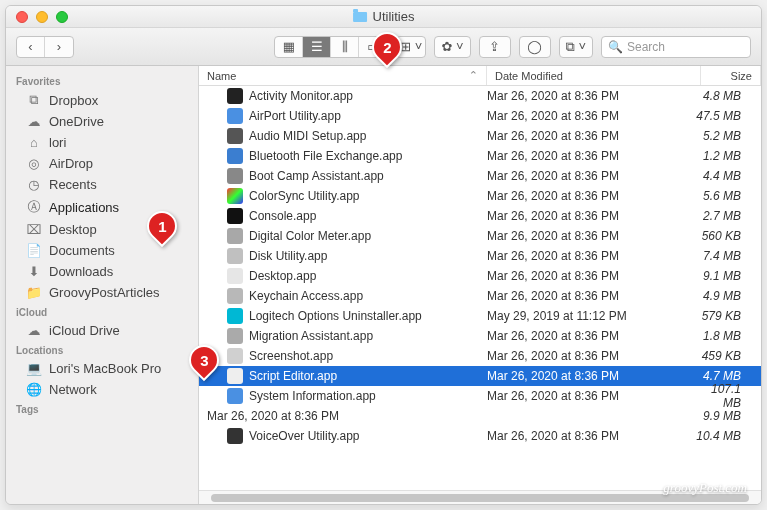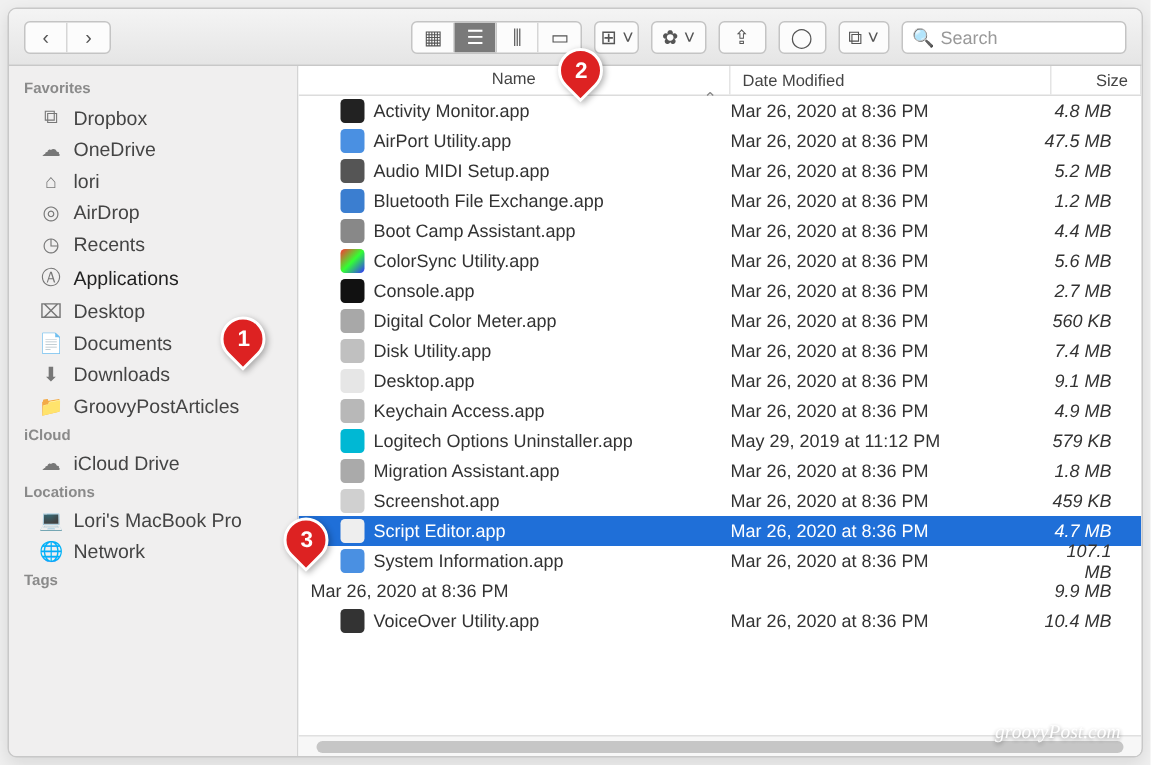--- a/index.html
+++ b/index.html
@@ -23,41 +23,52 @@
 .search { flex: 0 0 150px; margin-left:auto; height:22px; border:1px solid #c4c4c4; border-radius:4px; background:#fff; display:flex; align-items:center; padding:0 6px; gap:4px; font-size:12px; color:#999; }
 .body { flex:1; display:flex; overflow:hidden; }
 .sidebar { width: 193px; background: #f0efef; border-right:1px solid #d4d4d4; overflow-y:auto; padding:6px 0; font-size:13px; }
 .section-header { padding: 4px 10px 2px; font-size: 10px; color: #8a8a8a; font-weight: 700; }
 .side-item { padding: 3px 10px 3px 20px; display:flex; align-items:center; gap:7px; color:#444; cursor:default; }
 .side-item .ic { width:16px; text-align:center; color:#777; font-size:13px; }
 .side-item.selected { color:#222; font-weight:500; }
 .content { flex:1; background:#fff; display:flex; flex-direction:column; overflow:hidden; }
 .header-row { height: 20px; border-bottom:1px solid #dcdcdc; display:flex; font-size:11px; color:#444; background:#fff; }
 .header-row .col { padding: 3px 8px; border-right:1px solid #e4e4e4; display:flex; align-items:center; }
-.col-name { width: 288px; flex-direction: column; }
+.col-name { width: 288px; }
 .col-date { width: 214px; }
 .col-size { flex:1; justify-content:flex-end; padding-right:22px; }
 .rows { flex:1; overflow:auto; }
 .row { height: 20px; display:flex; font-size:12px; color:#333; align-items:center; }
 .row.sel { background:#1f6fd8; color:#fff; }
 .row .c-name { width: 280px; padding-left: 28px; display:flex; align-items:center; gap:6px; }
 .row .c-date { width: 214px; padding-left:8px; }
 .row .c-size { flex:1; text-align:right; padding-right:20px;font-style:italic; }
 .app-icon { width:16px; height:16px; border-radius:3px; display:inline-block; flex-shrink:0; }
 .marker { position:absolute; width:34px; height:44px; pointer-events:none; }
 .marker .body-shape { width:30px; height:30px; background:#d22; border-radius:50% 50% 50% 0; transform:rotate(-45deg); border:2px solid #fff; box-shadow:0 2px 4px rgba(0,0,0,.3); display:flex; align-items:center; justify-content:center; }
 .marker .num { transform:rotate(45deg); color:#fff; font-weight:700; font-size:15px; }
 .watermark { position:absolute; right:14px; bottom:8px; color:#fff; font-size:13px; font-style:italic; text-shadow:0 1px 3px rgba(0,0,0,.5); font-family: Georgia, serif; opacity:.9; }
 .scrollbar-bottom { height:14px; background:#f7f7f7; border-top:1px solid #e0e0e0; position:relative; }
 .scrollbar-bottom .thumb { position:absolute; left:12px; right:12px; top:3px; height:8px; background:#c6c6c6; border-radius:4px; }
 </style>
 </head>
 <body>
 
 <div class="window">
+  <div class="titlebar">
+    <div class="traffic">
+      <div class="dot red"></div>
+      <div class="dot yellow"></div>
+      <div class="dot green"></div>
+    </div>
+    <div class="title-center">
+      <span class="folder-glyph"></span>
+      <span>Utilities</span>
+    </div>
+  </div>
 
   <div class="toolbar">
     <div class="btn-group">
       <div class="seg">‹</div>
       <div class="seg">›</div>
     </div>
     <div style="flex:1"></div>
     <div class="btn-group">
       <div class="seg">▦</div>
       <div class="seg active">☰</div>

